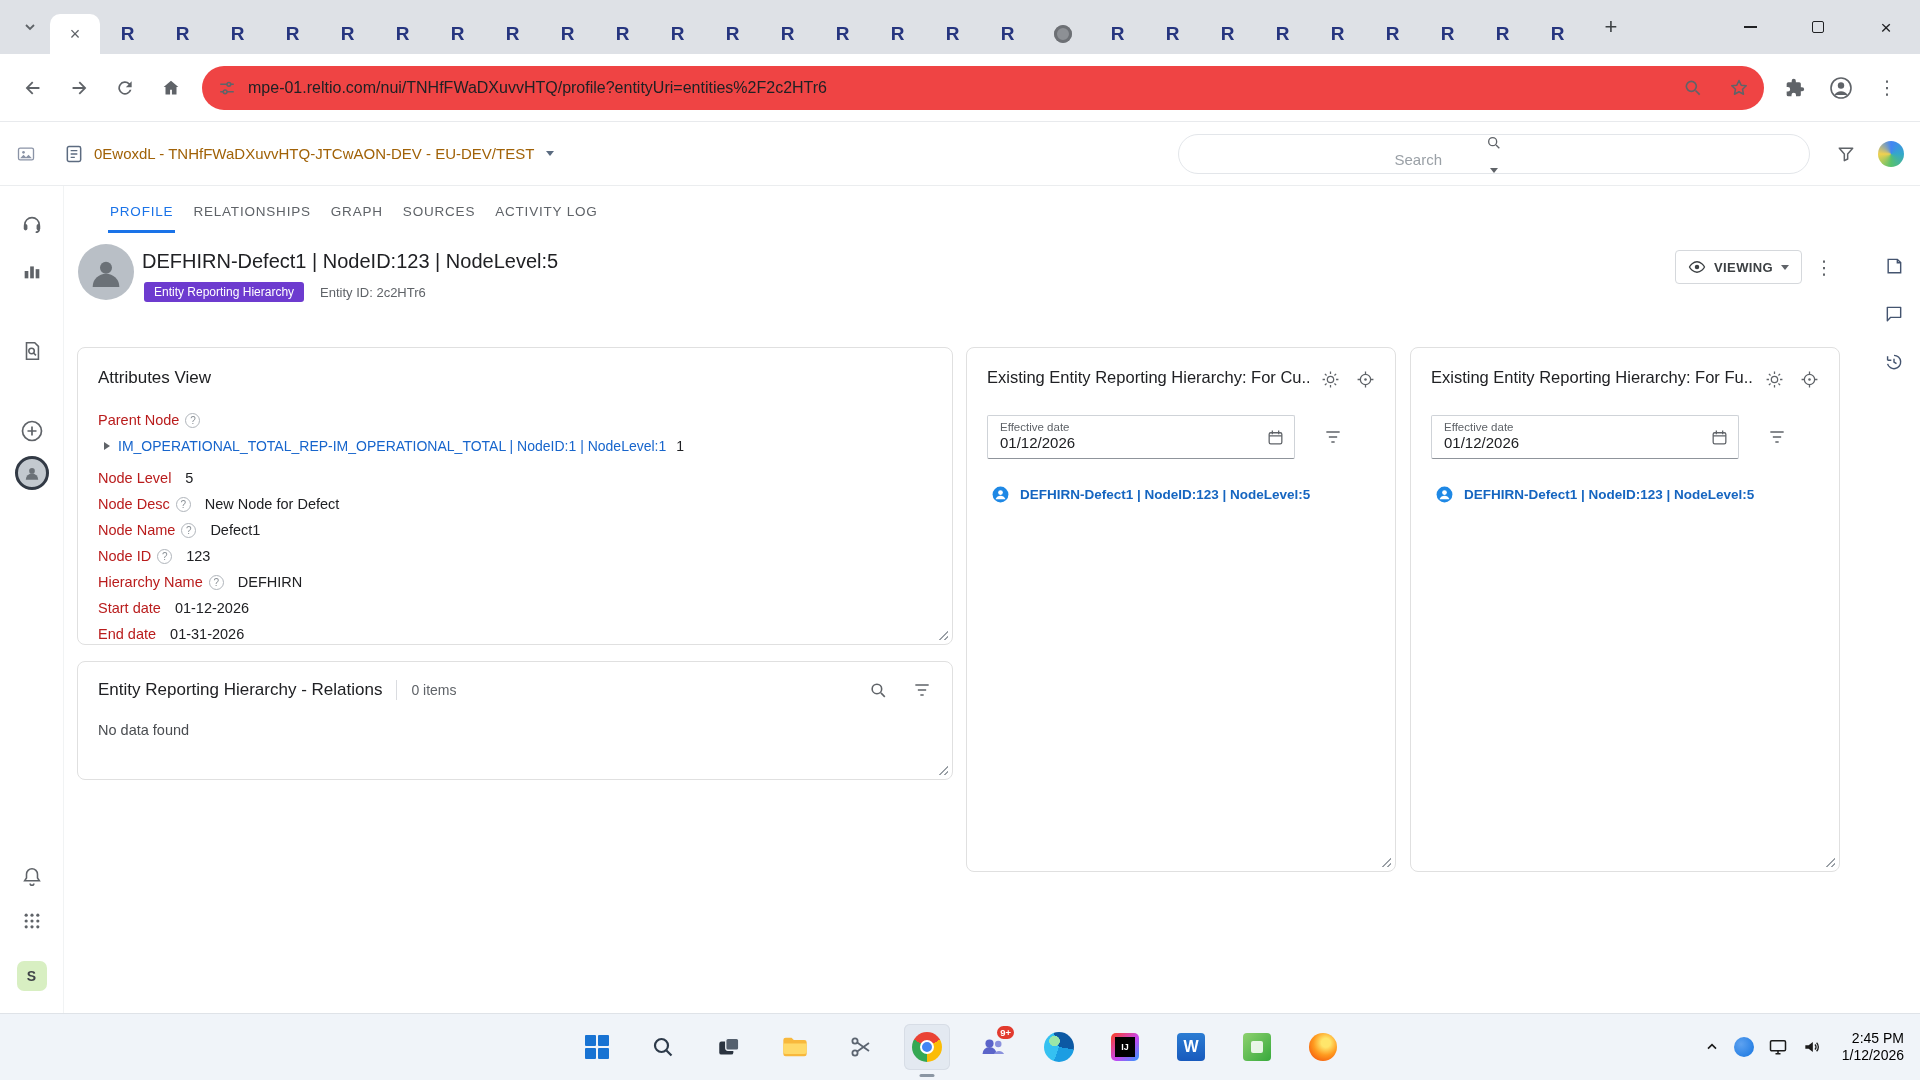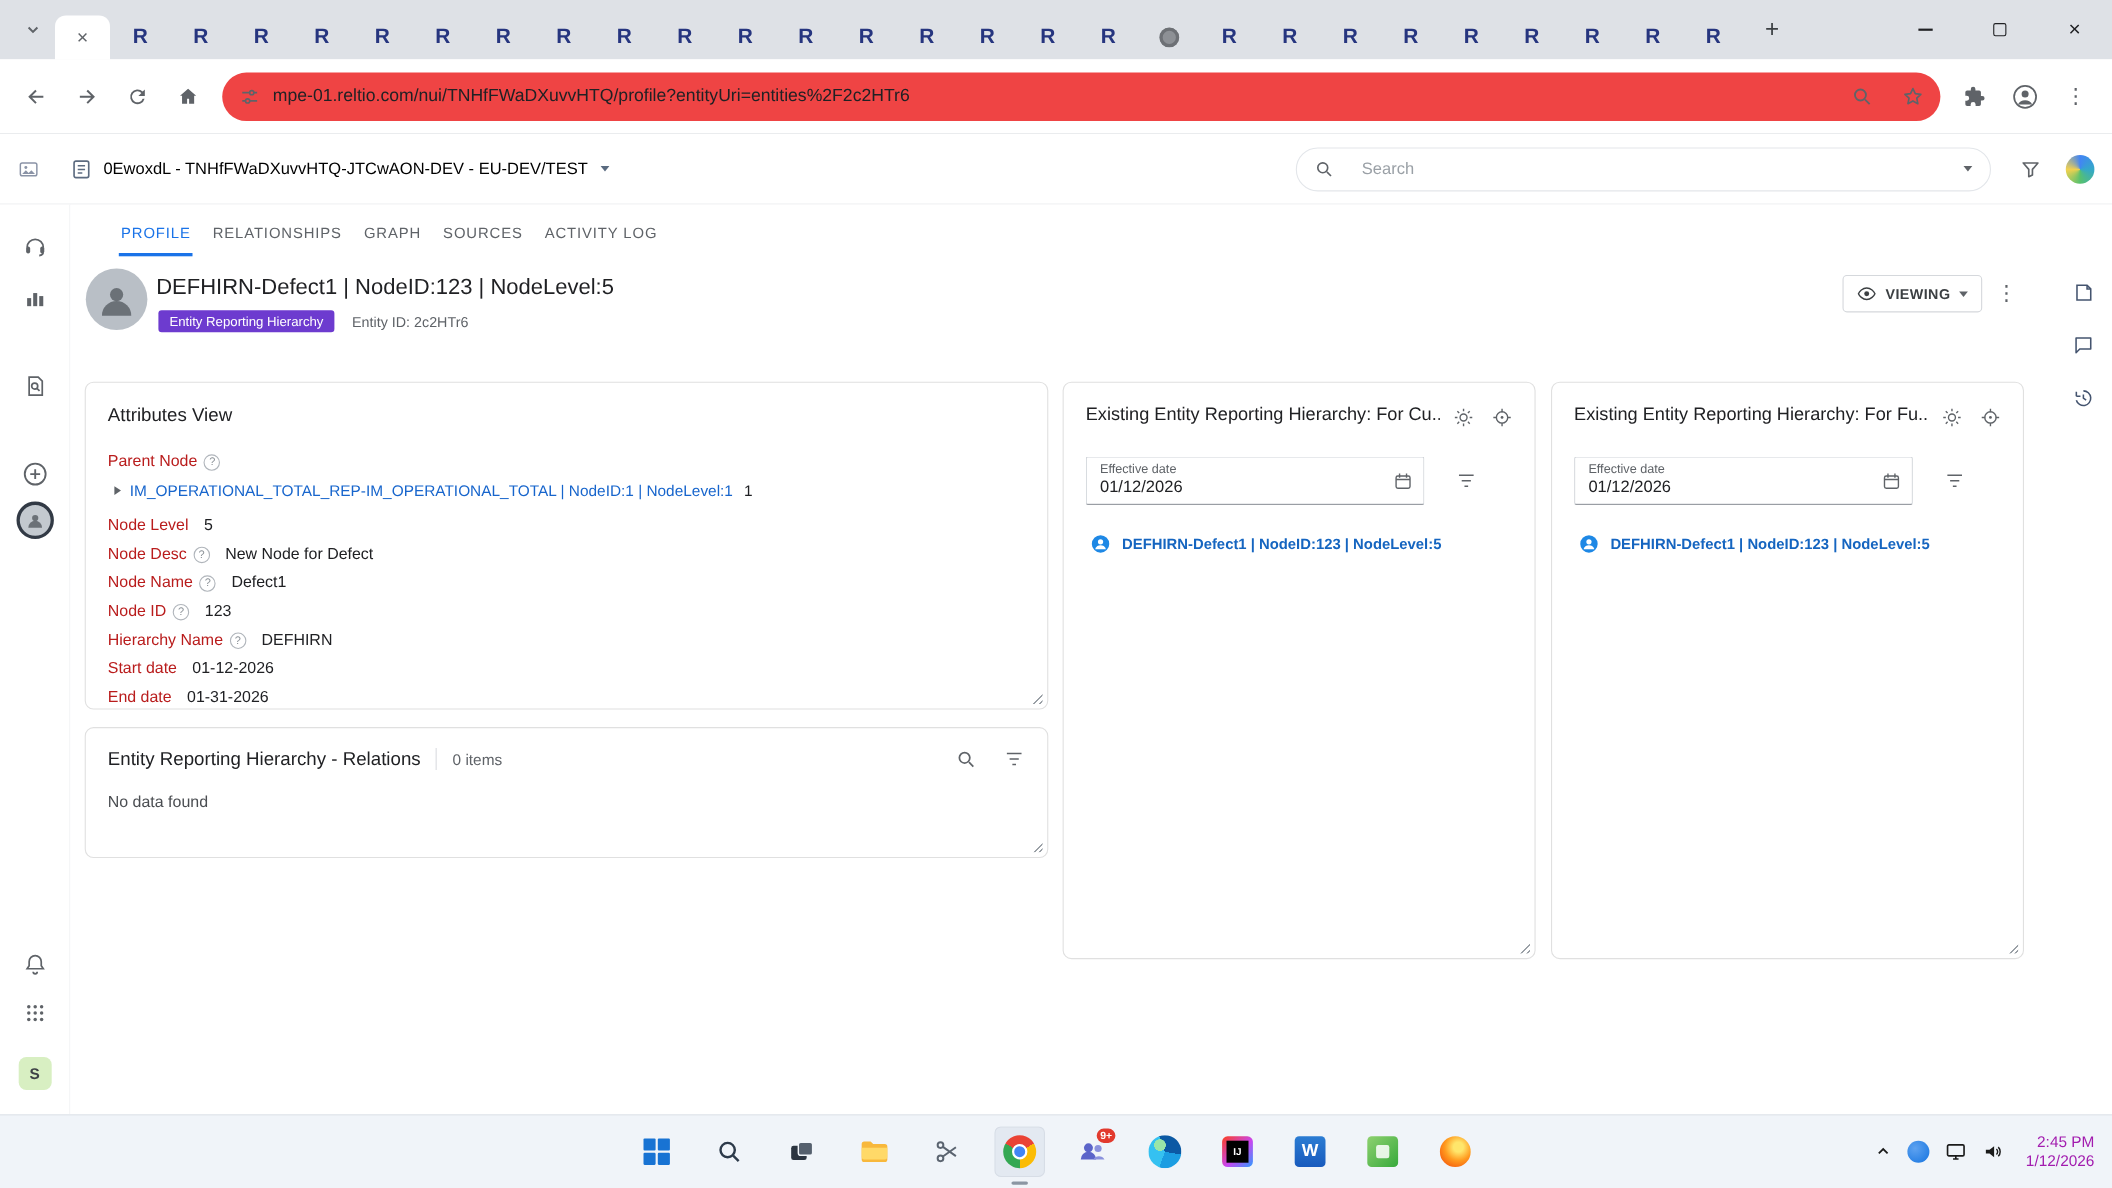--- a/index.html
+++ b/index.html
@@ -27,24 +27,24 @@
   .navbar { position:absolute; top:54px; left:0; width:1920px; height:68px; background:#fff; border-bottom:1px solid #e8eaed; display:flex; align-items:center; padding:0 12px; gap:4px; }
   .nav-btn { width:42px; height:42px; border-radius:50%; display:flex; align-items:center; justify-content:center; flex:0 0 auto; }
   .omnibox { flex:1; height:44px; background:#ef4444; border-radius:22px; display:flex; align-items:center; padding:0 8px 0 16px; margin:0 6px; gap:12px; min-width:0; }
   .url-text { flex:1; font-size:16px; color:#202124; white-space:nowrap; overflow:hidden; }
   .omni-icon { width:34px; height:34px; border-radius:50%; display:flex; align-items:center; justify-content:center; flex:0 0 auto; }
   .kebab { font-size:19px; color:#5f6368; letter-spacing:0; }
 
   
   .app-header { position:absolute; top:122px; left:0; width:1920px; height:64px; background:#fff; border-bottom:1px solid #ebedef; display:flex; align-items:center; padding:0 16px; }
   .broken-img { margin-right:28px; }
-  .tenant-label { margin:0 6px 0 10px; font-size:15px; color:#000000; }
+  .tenant-label { margin:0 6px 0 10px; font-size:15px; color:#a16207; }
   .caret-down { width:0; height:0; border-top:5px solid #5f6368; border-left:4.5px solid transparent; border-right:4.5px solid transparent; }
   .tenant-caret { margin-left:6px; border-top-color:#5a6b80; }
-  .app-search { margin-left:auto; width:632px; height:40px; border:1px solid #e3e6ea; border-radius:20px; background:#fff; display:flex; align-items:center; padding:0 16px; gap:25px; }
+  .app-search { margin-left:auto; width:632px; height:40px; border:1px solid #e3e6ea; border-radius:20px; background:#fff; display:flex; align-items:center; padding:0 16px; gap:0;flex-direction:column; }
   .app-search input { border:none; outline:none; flex:1; font-size:15px; color:#202124; font-family:"Liberation Sans",sans-serif; background:transparent; }
   .app-search input::placeholder { color:#9aa0a6; }
   .header-filter { margin-left:26px; }
   .globe { margin-left:22px; width:26px; height:26px; border-radius:50%; background:conic-gradient(#4285f4,#34a8c9,#57c16e,#f2d14f,#4285f4); flex:0 0 auto; }
 
   
   .siderail { position:absolute; left:0; top:186px; width:64px; height:827px; background:#fff; border-right:1px solid #f1f3f4; }
   .rail-btn { position:absolute; left:50%; transform:translateX(-50%); width:36px; height:36px; display:flex; align-items:center; justify-content:center; }
   .rail-avatar-sel { width:34px; height:34px; border-radius:50%; border:3px solid #323a45; background:#c3c9cf; display:flex; align-items:center; justify-content:center; }
   .s-badge { width:30px; height:30px; border-radius:7px; background:#d8efc2; color:#3f4347; font-weight:700; font-size:14px; display:flex; align-items:center; justify-content:center; }
@@ -114,21 +114,21 @@
   .edge-icon { width:30px; height:30px; border-radius:50%;
      background:radial-gradient(circle at 35% 30%, #9be6a8 0 18%, transparent 19%), conic-gradient(from 200deg, #35c1f1 0 140deg, #0c59a4 140deg 260deg, #1b9de2 260deg 360deg); }
   .ij-icon { width:28px; height:28px; border-radius:5px; background:linear-gradient(135deg,#fc3f1d,#c846f1 55%,#2e9bff); display:flex; align-items:center; justify-content:center; }
   .ij-inner { width:20px; height:20px; background:#000; color:#fff; font-size:9px; font-weight:700; display:flex; align-items:center; justify-content:center; }
   .word-icon { width:28px; height:28px; border-radius:4px; background:linear-gradient(180deg,#2b7cd3,#185abd); color:#fff; font-weight:700; font-size:16px; display:flex; align-items:center; justify-content:center; }
   .green-icon { width:28px; height:28px; border-radius:4px; background:linear-gradient(135deg,#8ed16f,#37a93c); position:relative; }
   .green-icon::after { content:""; position:absolute; inset:8px; background:rgba(255,255,255,.85); border-radius:2px; }
   .orange-icon { width:28px; height:28px; border-radius:50%; background:radial-gradient(circle at 60% 35%, #ffe66b 0 18%, #ff9a1f 50%, #f4590d 85%); }
   .tray { position:absolute; right:8px; top:0; height:100%; display:flex; align-items:center; gap:14px; padding-right:8px; }
   .tray-blue { width:20px; height:20px; border-radius:50%; background:radial-gradient(circle at 35% 35%, #5ea2f0, #1574e0); }
-  .clock { text-align:right; font-size:14px; color:#a21caf; line-height:17px; margin-left:6px; }
+  .clock { text-align:right; font-size:14px; color:#000000; line-height:17px; margin-left:6px; }
 </style>
 </head>
 <body>
 
 <div class="screen">
 
   <div class="tabstrip">
     <span class="tab-search">
       <svg width="14" height="14" viewBox="0 0 14 14">
           <path d="M3 5l4 4 4-4" fill="none" stroke="#5f6368" stroke-width="1.8"></path>

